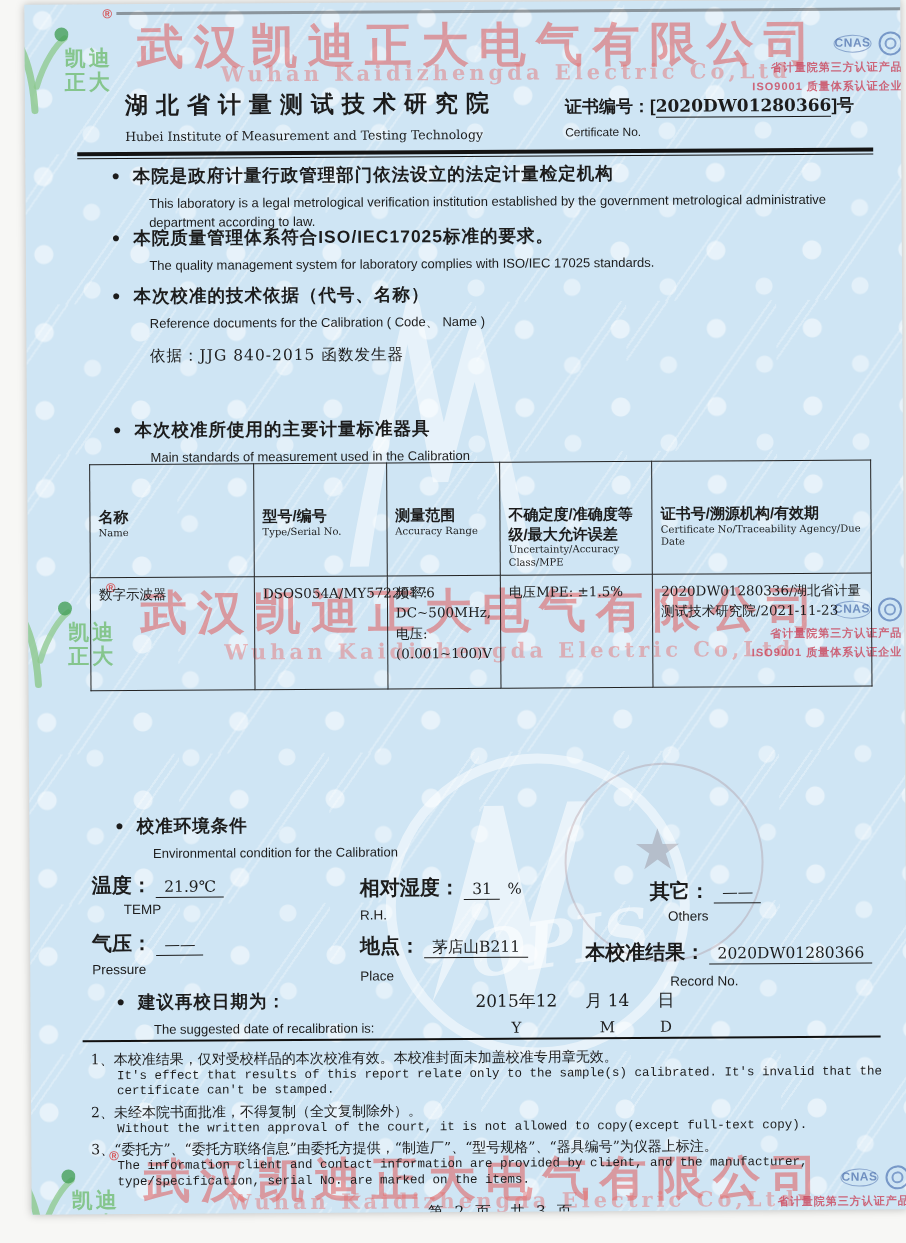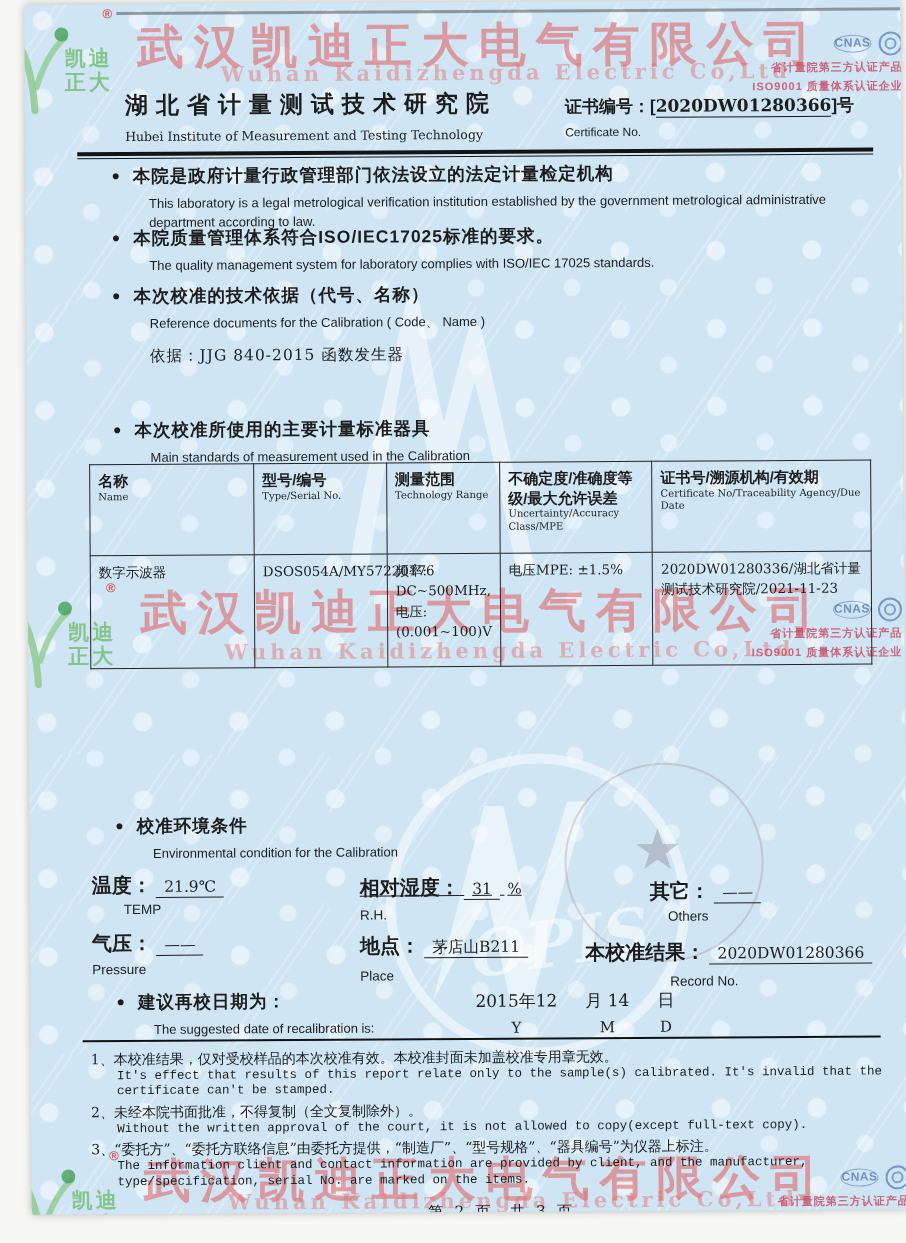--- a/index.html
+++ b/index.html
@@ -74,21 +74,21 @@
   .bcn{font-size:17.5px;font-weight:600;letter-spacing:1px;}
   .ben{font-size:13px;margin:7px 0 0 16px;line-height:1.45;width:712px;font-weight:500;}
   .bextra{font-family:"DejaVu Serif","Liberation Serif",serif;font-size:15.5px;margin:12px 0 0 16px;letter-spacing:1px;}
   .b1{top:160px;} .b2{top:222px;} .b3{top:280px;} .b4{top:414px;}
 
   
   .stdtable{position:absolute;left:62px;top:460px;width:782px;border-collapse:collapse;table-layout:fixed;}
   .stdtable th,.stdtable td{border:1.6px solid #232323;padding:6px 8px;text-align:left;vertical-align:top;font-weight:normal;}
   .stdtable th{height:78px;}
   .stdtable td{height:100px;font-family:"DejaVu Serif","Liberation Serif",serif;font-size:13.5px;line-height:1.5;}
-  .hcn{font-size:15px;font-weight:600;line-height:1.3;}
+  .hcn{font-size:15px;font-weight:600;line-height:1.3;margin-top:36px;}
   .hen{font-size:10px;font-family:"DejaVu Serif","Liberation Serif",serif;line-height:1.25;}
 
   
   .env-label{font-size:20px;font-weight:600;}
   .env-val{font-family:"DejaVu Serif","Liberation Serif",serif;font-size:15.5px;border-bottom:1.2px solid #1d1d1d;padding:0 8px 1px;}
   .env-unit{font-family:"DejaVu Serif","Liberation Serif",serif;font-size:15px;margin-left:3px;}
   .env-en{position:absolute;font-size:13.5px;}
   .abs{position:absolute;white-space:nowrap;}
 
   
@@ -258,21 +258,21 @@
         <th>
           <div class="hcn">名称</div>
           <div class="hen">Name</div>
         </th>
         <th>
           <div class="hcn">型号/编号</div>
           <div class="hen">Type/Serial No.</div>
         </th>
         <th>
           <div class="hcn">测量范围</div>
-          <div class="hen">Technology Range</div>
+          <div class="hen">Accuracy Range</div>
         </th>
         <th>
           <div class="hcn">不确定度/准确度等级/最大允许误差</div>
           <div class="hen">Uncertainty/Accuracy Class/MPE</div>
         </th>
         <th>
           <div class="hcn">证书号/溯源机构/有效期</div>
           <div class="hen">Certificate No/Traceability Agency/Due Date</div>
         </th>
       </tr>
@@ -293,21 +293,21 @@
         <div class="ben">Environmental condition for the Calibration</div>
       </div>
     </div>
 
     <div class="abs" style="left:62px;top:868px;">
       <span class="env-label">温度：</span>
       <span class="env-val">21.9℃</span>
     </div>
     <div class="env-en" style="left:62px;top:898px;margin-left:32px;">TEMP</div>
 
-    <div class="abs" style="left:330px;top:872px;text-decoration:underline;">
+    <div class="abs" style="left:330px;top:872px;">
       <span class="env-label">相对湿度：</span>
       <span class="env-val">31</span>
       <span class="env-unit">%</span>
     </div>
     <div class="env-en" style="left:330px;top:905px;">R.H.</div>
 
     <div class="abs" style="left:620px;top:877px;text-align:center;">
       <span class="env-label">其它：</span>
       <span class="env-val">——</span>
     </div>

